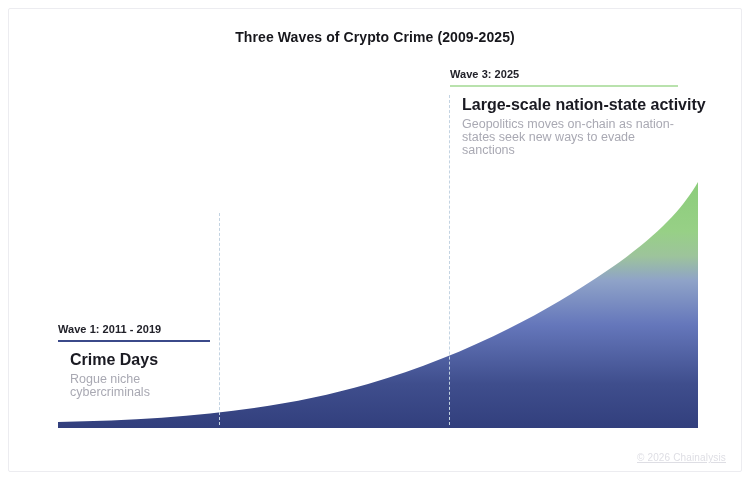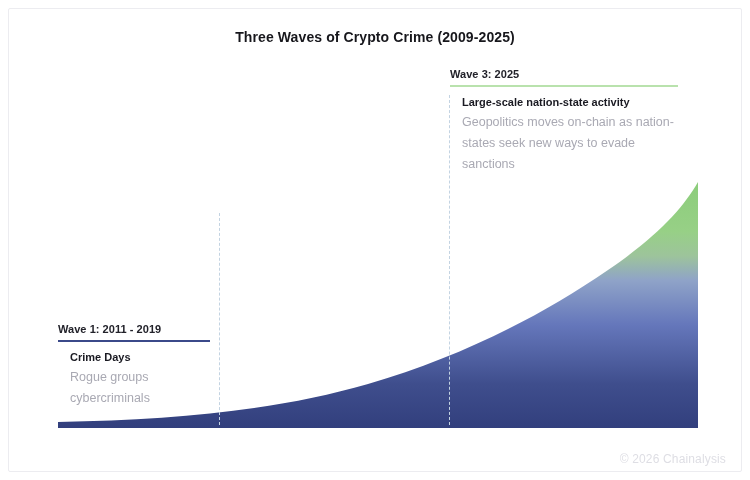--- a/index.html
+++ b/index.html
@@ -92,48 +92,49 @@
     margin-top: 5px;
     height: 2px;
     font-size: 0;
     line-height: 0;
   }
   .wave-body {
     padding-left: 12px;
     padding-top: 9px;
   }
   .wave-heading {
-    font-size: 11px;
+    font-size: 16px;
     font-weight: bold;
     color: #1a1a22;
     margin-bottom: 4px;
     white-space: nowrap;
   }
   .wave-desc {
     font-size: 12.5px;
     color: #a9a9b3;
-    line-height: 21px;
+    line-height: 13px;
   }
 
   #wave1 { left: 58px; top: 323px; width: 152px; }
   #wave1 .wave-rule { background: #3b4a8a; width: 152px; }
 
   #wave2 { left: 220px; top: 202px; width: 214px; }
   #wave2 .wave-rule { background: #5b6ed8; width: 214px; }
 
   #wave3 { left: 450px; top: 68px; width: 228px; }
   #wave3 .wave-rule { background: #b9e2ad; width: 228px; }
 
   #copyright {
     position: absolute;
     right: 24px;
     top: 452px;
-    font-size: 12px;
+    font-size: 10px;
     color: #dedee4;
     letter-spacing: 0.15px;
+    text-decoration: underline;
   }
 </style>
 </head>
 <body>
 
 <div id="canvas">
 
   <div id="card"></div>
 
   <div id="chart-title">Three Waves of Crypto Crime (2009-2025)</div>
@@ -160,21 +161,21 @@
   </div>
 
   <div class="divider" id="divider-wave2"></div>
   <div class="divider" id="divider-wave3"></div>
 
   <div class="wave-block" id="wave1">
     <div class="wave-period">Wave 1: 2011 - 2019</div>
     <div class="wave-rule"></div>
     <div class="wave-body">
       <div class="wave-heading">Crime Days</div>
-      <div class="wave-desc">Rogue groups cybercriminals</div>
+      <div class="wave-desc">Rogue niche cybercriminals</div>
     </div>
   </div>
 
 
   <div class="wave-block" id="wave3">
     <div class="wave-period">Wave 3: 2025</div>
     <div class="wave-rule"></div>
     <div class="wave-body">
       <div class="wave-heading">Large-scale nation-state activity</div>
       <div class="wave-desc">Geopolitics moves on-chain as nation-states seek new ways to evade sanctions</div>

